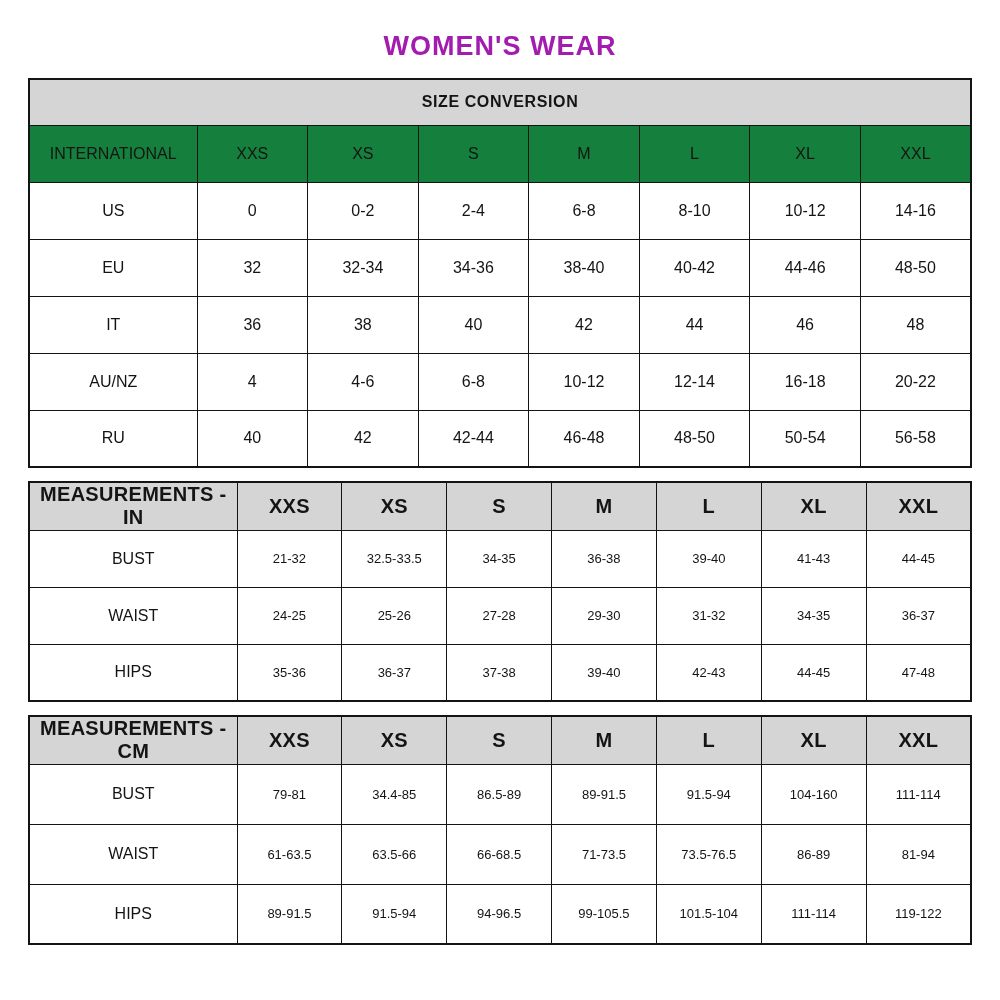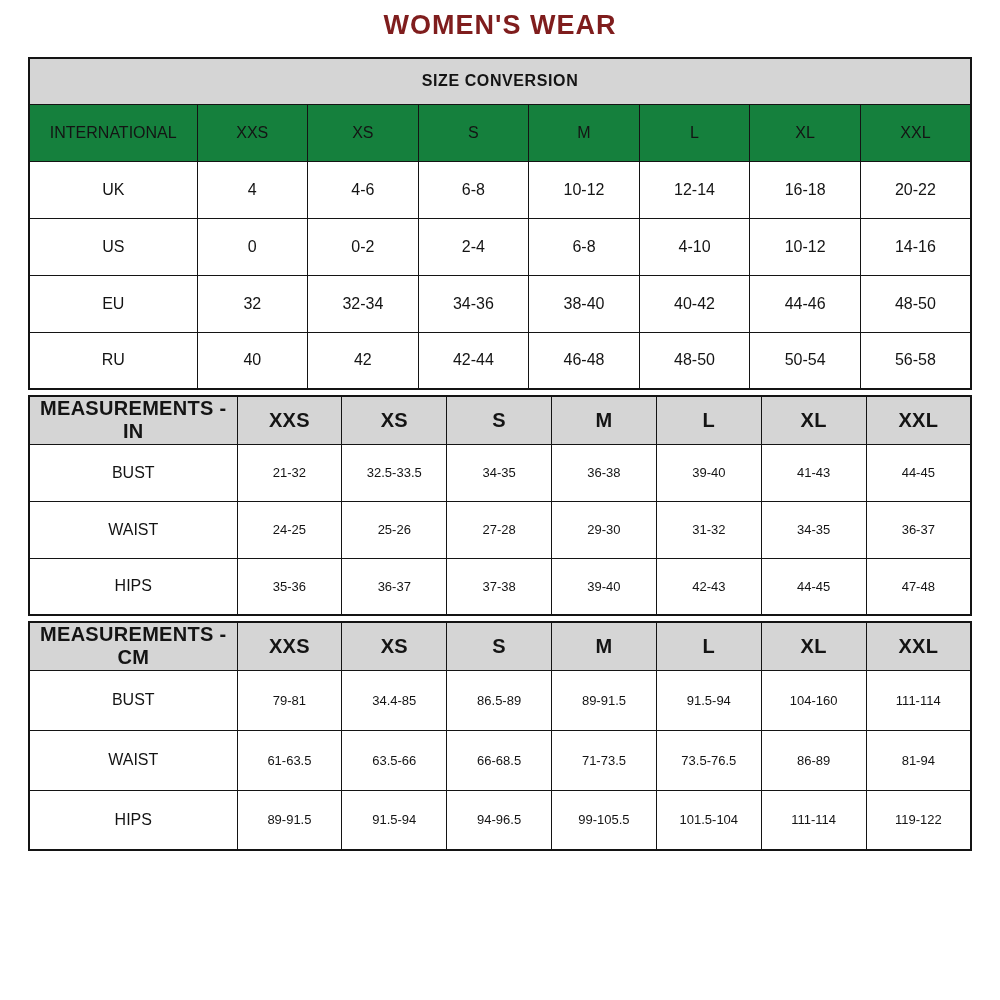--- a/index.html
+++ b/index.html
@@ -12,29 +12,29 @@
   .page {
     width: 1000px;
     min-height: 1000px;
     padding: 10px 28px 14px;
   }
   .title {
     text-align: center;
     font-size: 27px;
     font-weight: 700;
     letter-spacing: 1px;
-    margin: 0 0 16px;
-    color: #7f1d1d;
+    margin: 21px 0 16px;
+    color: #a21caf;
   }
   table {
     border-collapse: collapse;
     width: 100%;
     table-layout: fixed;
     border: 2px solid #141414;
-    margin-bottom: 5px;
+    margin-bottom: 13px;
     padding-left: 8px;
   }
   th, td {
     border: 1.5px solid #141414;
     text-align: center;
     vertical-align: middle;
     padding: 0 4px;
     overflow: hidden;
   }
   
@@ -88,50 +88,60 @@
         <th>XS</th>
         <th>S</th>
         <th>M</th>
         <th>L</th>
         <th>XL</th>
         <th>XXL</th>
       </tr>
     </thead>
     <tbody>
       <tr>
-        <td>UK</td>
-        <td>4</td>
-        <td>4-6</td>
-        <td>6-8</td>
-        <td>10-12</td>
-        <td>12-14</td>
-        <td>16-18</td>
-        <td>20-22</td>
-      </tr>
-      <tr>
         <td>US</td>
         <td>0</td>
         <td>0-2</td>
         <td>2-4</td>
         <td>6-8</td>
-        <td>4-10</td>
+        <td>8-10</td>
         <td>10-12</td>
         <td>14-16</td>
       </tr>
       <tr>
         <td>EU</td>
         <td>32</td>
         <td>32-34</td>
         <td>34-36</td>
         <td>38-40</td>
         <td>40-42</td>
         <td>44-46</td>
         <td>48-50</td>
       </tr>
       <tr>
+        <td>IT</td>
+        <td>36</td>
+        <td>38</td>
+        <td>40</td>
+        <td>42</td>
+        <td>44</td>
+        <td>46</td>
+        <td>48</td>
+      </tr>
+      <tr>
+        <td>AU/NZ</td>
+        <td>4</td>
+        <td>4-6</td>
+        <td>6-8</td>
+        <td>10-12</td>
+        <td>12-14</td>
+        <td>16-18</td>
+        <td>20-22</td>
+      </tr>
+      <tr>
         <td>RU</td>
         <td>40</td>
         <td>42</td>
         <td>42-44</td>
         <td>46-48</td>
         <td>48-50</td>
         <td>50-54</td>
         <td>56-58</td>
       </tr>
     </tbody>

